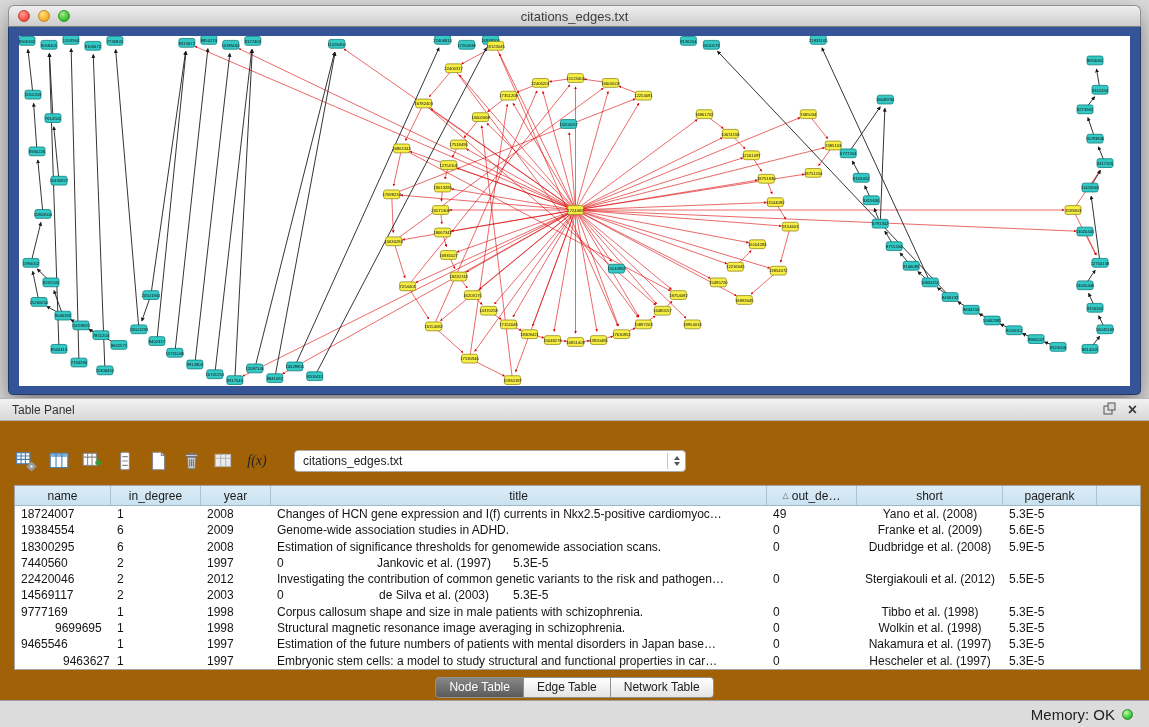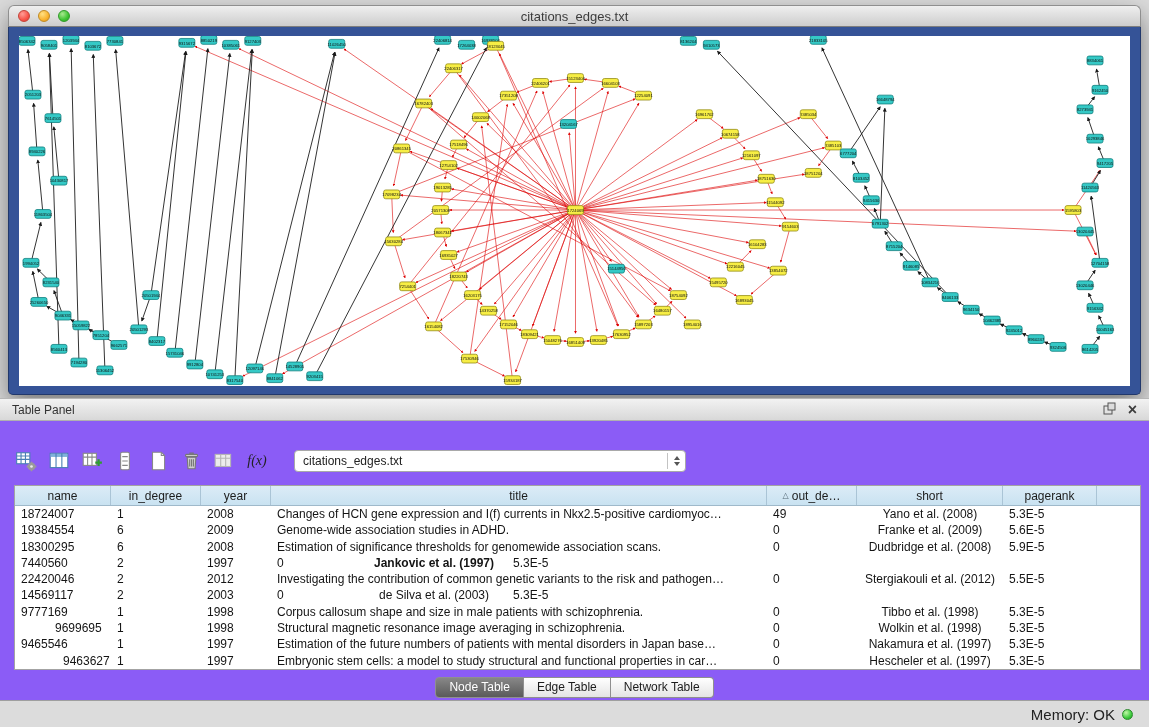--- a/index.html
+++ b/index.html
@@ -13,21 +13,21 @@
   .light{width:12px;height:12px;border-radius:50%;box-sizing:border-box}
   .light.red{background:radial-gradient(circle at 35% 30%,#ff9d96,#f75349 60%,#d63b30);border:1px solid #c24238}
   .light.yel{background:radial-gradient(circle at 35% 30%,#ffe084,#f9b32f 60%,#d98f1b);border:1px solid #c08a24}
   .light.grn{background:radial-gradient(circle at 35% 30%,#a8e88f,#3ec432 60%,#2a9e22);border:1px solid #2f9a28}
   .net-body{height:368px;background:#355397;border:1px solid #22386b;border-top:none;border-radius:0 0 5px 5px;padding:9px 10px 8px 10px;box-sizing:border-box}
   svg.net{width:100%;height:100%;background:#ffffff;display:block}
 
   .pane-splitter{position:absolute;left:0;top:394px;width:1149px;height:4px}
 
   
-  .table-panel{position:absolute;left:0;top:398px;width:1149px;height:303px;background:#8b5cf6;border-top:1px solid #b6b6b6;border-bottom:1px solid #9f9f9f;box-sizing:border-box}
+  .table-panel{position:absolute;left:0;top:398px;width:1149px;height:303px;background:#a16207;border-top:1px solid #b6b6b6;border-bottom:1px solid #9f9f9f;box-sizing:border-box}
   .panel-titlebar{height:22px;background:linear-gradient(#f2f2f2,#d8d8d8);border-bottom:1px solid #b0b0b0;display:flex;align-items:center;padding:0 12px;box-sizing:border-box}
   .panel-title{font-size:12px;color:#333}
   .panel-actions{margin-left:auto;display:flex;align-items:center;gap:12px}
   .close-btn{font-size:16px;font-weight:bold;color:#3d3d3d;line-height:1;cursor:default}
   .panel-body{padding:0 14px}
 
   .toolbar{margin-top:25px;display:flex;align-items:center;gap:9px;height:30px}
   .tbtn{width:24px;height:24px;display:flex;align-items:center;justify-content:center}
   .fx{font-family:"Liberation Serif",serif;font-style:italic;font-size:14px;color:#222}
   .combo{margin-left:16px;width:392px;height:22px;background:#fff;border:1px solid #a9a9a9;border-radius:4px;display:flex;align-items:center;box-sizing:border-box;font-size:12px;color:#222}
@@ -866,21 +866,21 @@
               <div class="td" style="width: 496px;">Estimation of significance thresholds for genomewide association scans.</div>
               <div class="td" style="width: 90px;">0</div>
               <div class="td c" style="width: 146px;">Dudbridge et al. (2008)</div>
               <div class="td" style="width: 94px;">5.9E-5</div>
             </div>
             <div class="tr">
               <div class="td" style="width: 96px;">7440560</div>
               <div class="td" style="width: 90px;">2</div>
               <div class="td" style="width: 70px;">1997</div>
               <div class="td" style="width: 90px;">0</div>
-              <div class="td c" style="width: 146px; font-weight: bold;">Jankovic et al. (1997)</div>
+              <div class="td c" style="width: 146px;">Jankovic et al. (1997)</div>
               <div class="td" style="width: 94px;">5.3E-5</div>
             </div>
             <div class="tr">
               <div class="td" style="width: 96px;">22420046</div>
               <div class="td" style="width: 90px;">2</div>
               <div class="td" style="width: 70px;">2012</div>
               <div class="td" style="width: 496px;">Investigating the contribution of common genetic variants to the risk and pathogen…</div>
               <div class="td" style="width: 90px;">0</div>
               <div class="td c" style="width: 146px;">Stergiakouli et al. (2012)</div>
               <div class="td" style="width: 94px;">5.5E-5</div>

